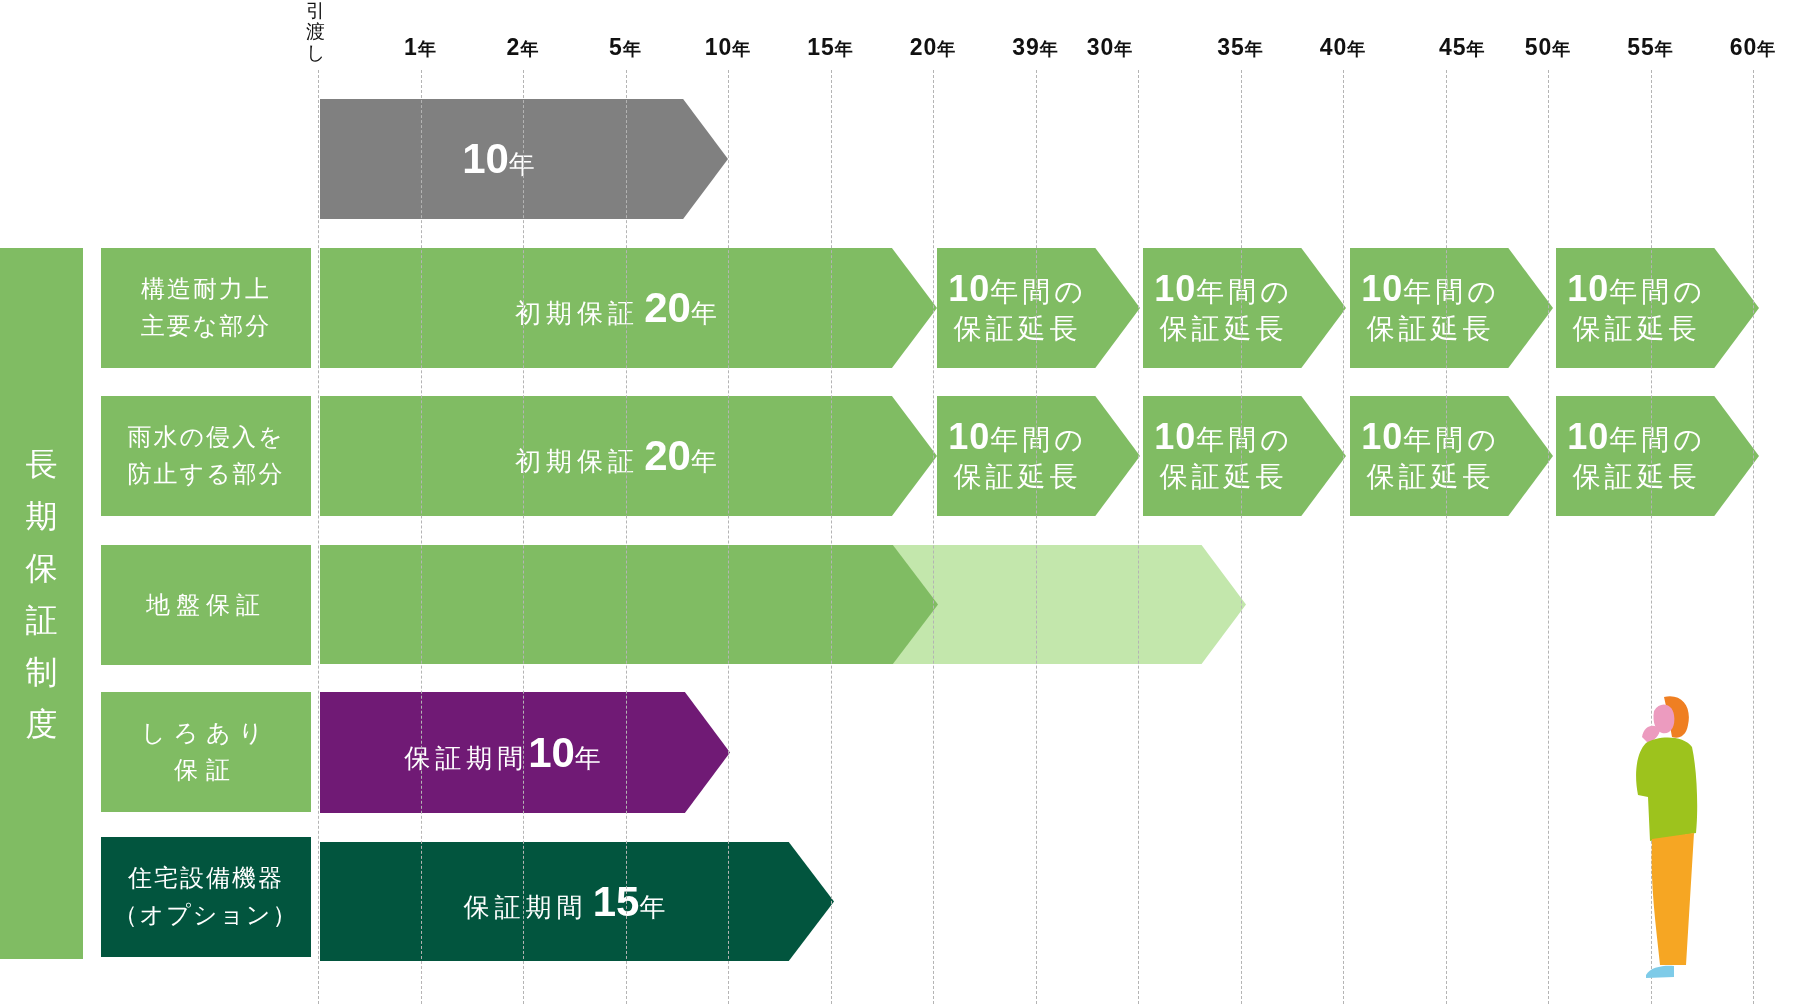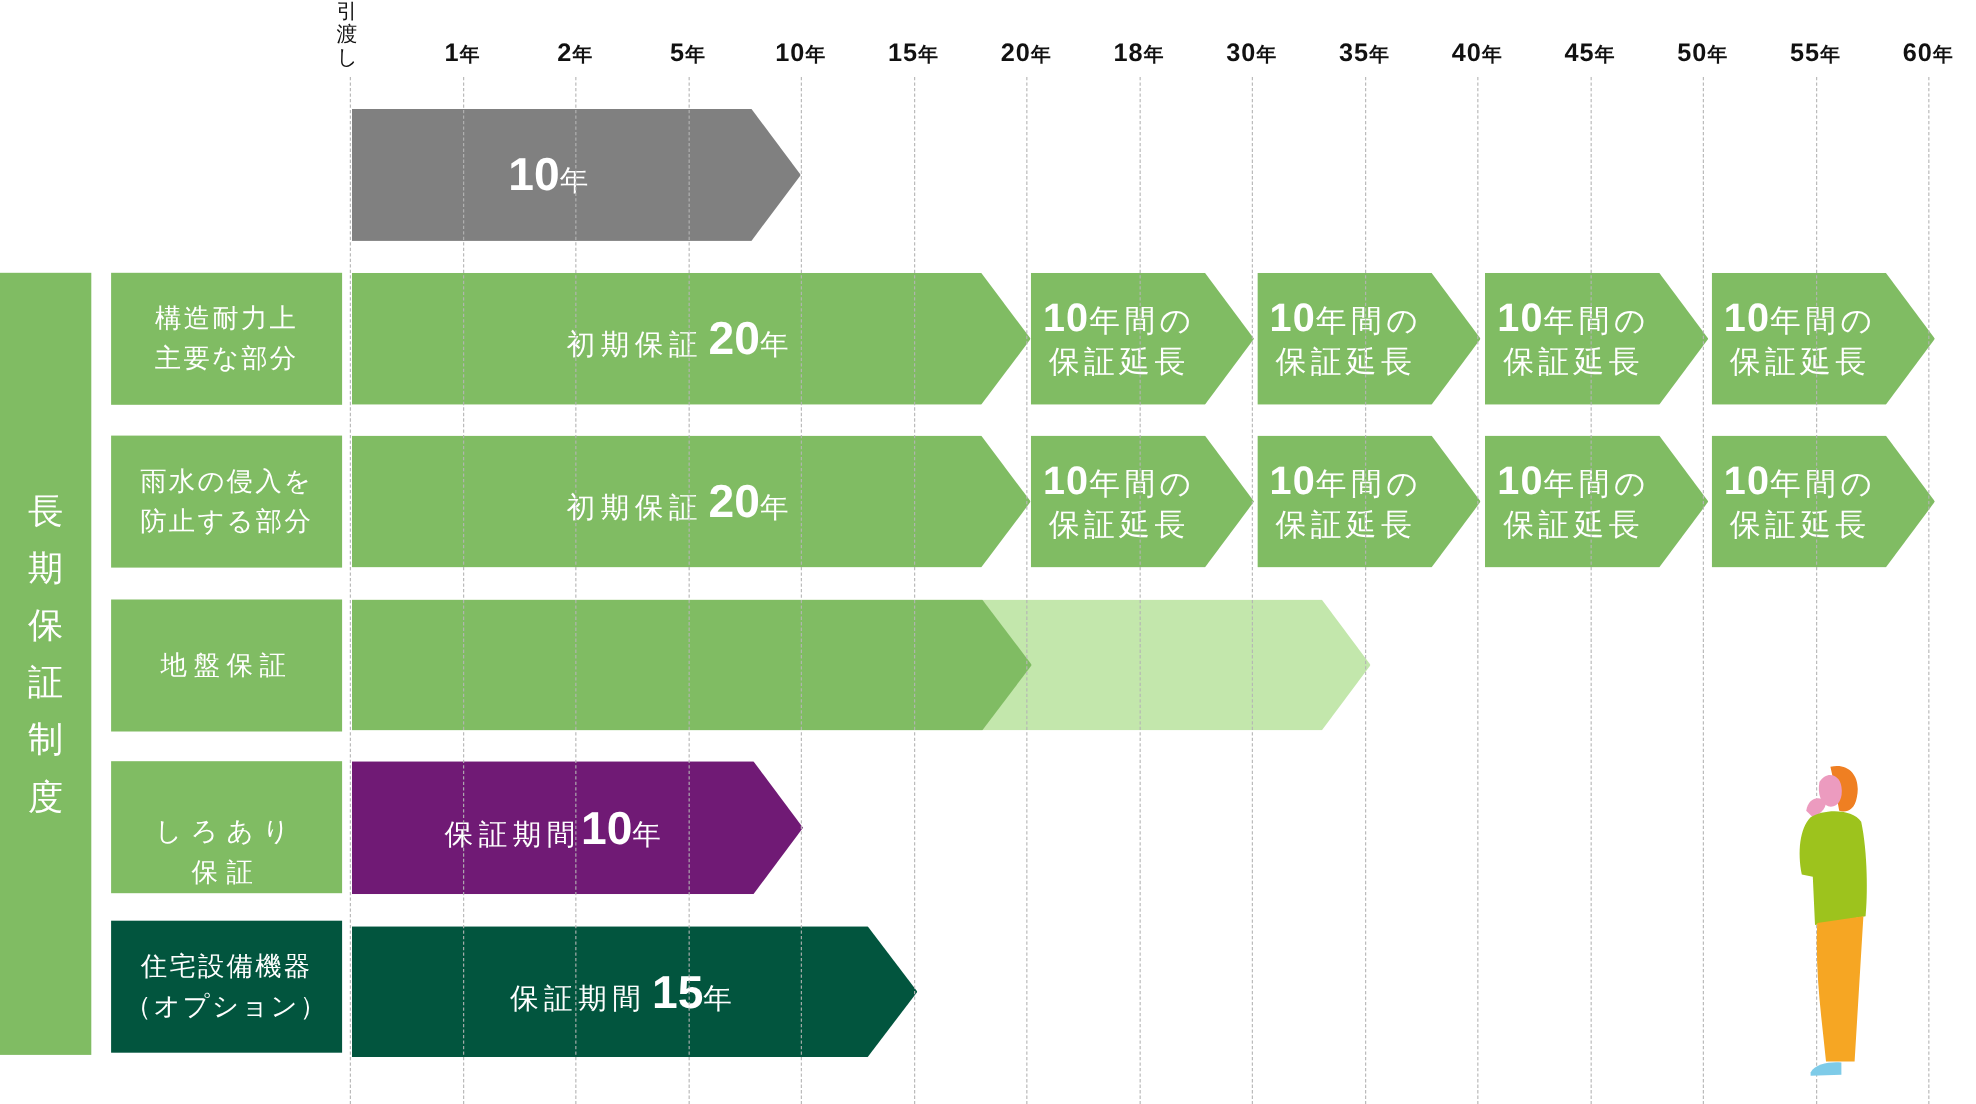--- a/index.html
+++ b/index.html
@@ -27,25 +27,25 @@
 <body>
 
 <div class="handover">引渡し</div>
 <div id="ticks">
     <div class="tick-label" style="left: 420.5px;"><span>1</span><span class="unit">年</span></div>
     <div class="tick-label" style="left: 523px;"><span>2</span><span class="unit">年</span></div>
     <div class="tick-label" style="left: 625.5px;"><span>5</span><span class="unit">年</span></div>
     <div class="tick-label" style="left: 728px;"><span>10</span><span class="unit">年</span></div>
     <div class="tick-label" style="left: 830.5px;"><span>15</span><span class="unit">年</span></div>
     <div class="tick-label" style="left: 933px;"><span>20</span><span class="unit">年</span></div>
-    <div class="tick-label" style="left: 1035.5px;"><span>18</span><span class="unit">年</span></div>
-    <div class="tick-label" style="left: 1138px;"><span>30</span><span class="unit">年</span></div>
+    <div class="tick-label" style="left: 1035.5px;"><span>39</span><span class="unit">年</span></div>
+    <div class="tick-label" style="left: 1110px;"><span>30</span><span class="unit">年</span></div>
     <div class="tick-label" style="left: 1240.5px;"><span>35</span><span class="unit">年</span></div>
     <div class="tick-label" style="left: 1343px;"><span>40</span><span class="unit">年</span></div>
-    <div class="tick-label" style="left: 1445.5px;"><span>45</span><span class="unit">年</span></div>
+    <div class="tick-label" style="left: 1445.5px; text-align: right;"><span>45</span><span class="unit">年</span></div>
     <div class="tick-label" style="left: 1548px;"><span>50</span><span class="unit">年</span></div>
     <div class="tick-label" style="left: 1650.5px;"><span>55</span><span class="unit">年</span></div>
     <div class="tick-label" style="left: 1753px;"><span>60</span><span class="unit">年</span></div>
   </div>
 <div id="gridlines">
     <div class="gridline" style="left: 318px;"></div>
     <div class="gridline" style="left: 420.5px;"></div>
     <div class="gridline" style="left: 523px;"></div>
     <div class="gridline" style="left: 625.5px;"></div>
     <div class="gridline" style="left: 728px;"></div>
@@ -86,21 +86,21 @@
 </div>
 <div class="row-label" style="top:396px;">
   <div>
       <div>雨水の侵入を</div>
       <div>防止する部分</div>
     </div>
 </div>
 <div class="row-label" style="top:545px; letter-spacing:6px;">
   <div>地盤保証</div>
 </div>
-<div class="row-label" style="top:692px; letter-spacing:8px;align-items:flex-end;">
+<div class="row-label" style="top:692px; letter-spacing:8px;">
   <div>
       <div>しろあり</div>
       <div>保証</div>
     </div>
 </div>
 <div class="row-label dark" style="top:837px;">
   <div>
       <div>住宅設備機器</div>
       <div>（オプション）</div>
     </div>

